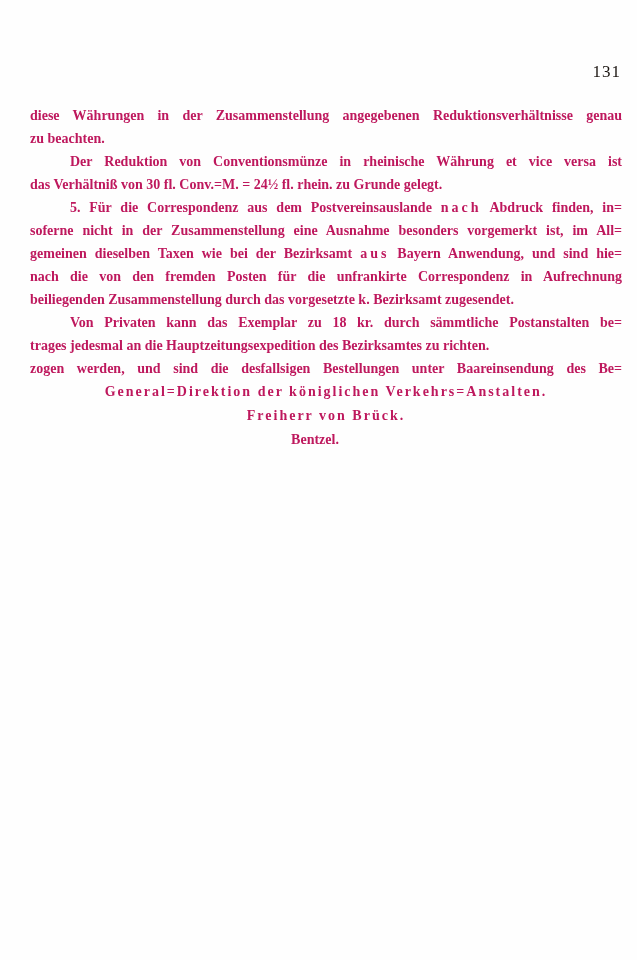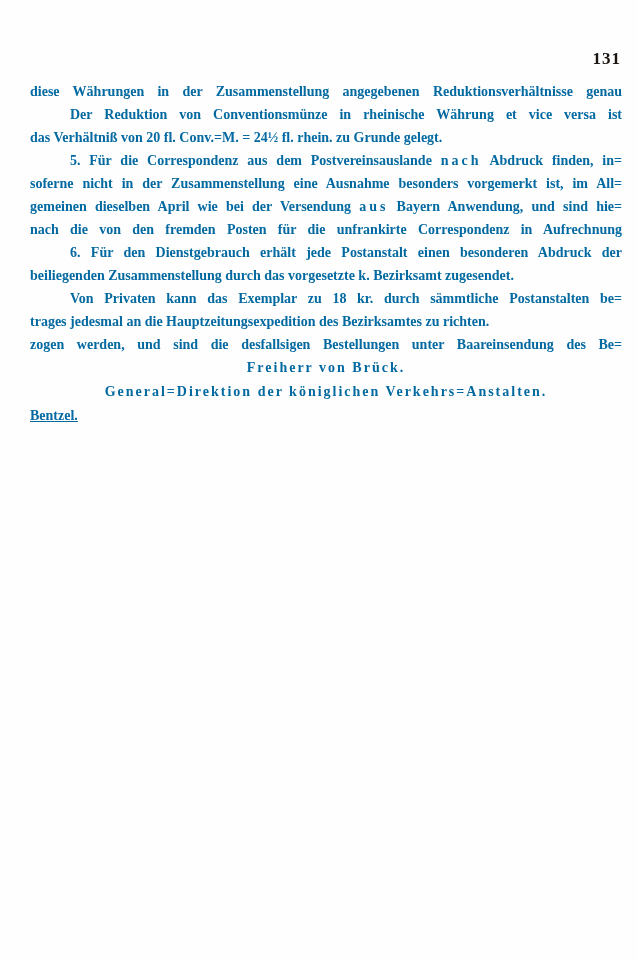--- a/index.html
+++ b/index.html
@@ -10,70 +10,70 @@
   }
   .page {
     position: relative;
     width: 637px; height: 960px;
     background: #fefefe;
     color: #1b1511;
     overflow: hidden;
   }
   .pagenum {
     position: absolute;
-    top: 49px; right: 16px;
+    top: 62px; right: 16px;
     font-size: 17px;
-    font-weight: bold;
+    font-weight: normal;
     letter-spacing: 1px;
   }
   .textblock {
     position: absolute;
-    left: 30px; top: 80px;
+    left: 30px; top: 104px;
     width: 592px;
     font-size: 14px;
     font-weight: bold;
-    color: #0369a1;
+    color: #be185d;
   }
   .line { line-height: 23px; min-height: 23px; white-space: normal; }
   .just { text-align: justify; text-align-last: justify; }
   .ind  { text-indent: 40px; }
   .sperr { letter-spacing: 3px; margin-top: 44px; }
   .closing .line { line-height: 24px; min-height: 24px; }
   .dateline { padding-left: 42px; }
   .authority { text-align: center; letter-spacing: 2px; }
   .signatory { text-align: center; letter-spacing: 2px; }
-  .countersig { text-align: left; padding-right: 22px; text-decoration: underline; }
+  .countersig { text-align: center; padding-right: 22px; }
 </style>
 </head>
 <body>
 
 <div class="page">
 
   <div class="pagenum">131</div>
 
   <div class="textblock">
 
     <div class="line just">diese Währungen in der Zusammenstellung angegebenen Reduktionsverhältnisse genau</div>
+    <div class="line">zu beachten.</div>
 
     <div class="line just ind">Der Reduktion von Conventionsmünze in rheinische Währung et vice versa ist</div>
-    <div class="line">das Verhältniß von 20 fl. Conv.=M. = 24½ fl. rhein. zu Grunde gelegt.</div>
+    <div class="line">das Verhältniß von 30 fl. Conv.=M. = 24½ fl. rhein. zu Grunde gelegt.</div>
 
     <div class="line just ind"><span>5. Für die Correspondenz aus dem Postvereinsauslande</span> <span class="sperr">nach</span> <span>Abdruck finden, in=</span></div>
     <div class="line just">soferne nicht in der Zusammenstellung eine Ausnahme besonders vorgemerkt ist, im All=</div>
-    <div class="line just"><span>gemeinen dieselben April wie bei der Versendung</span> <span class="sperr">aus</span> <span>Bayern Anwendung, und sind hie=</span></div>
+    <div class="line just"><span>gemeinen dieselben Taxen wie bei der Bezirksamt</span> <span class="sperr">aus</span> <span>Bayern Anwendung, und sind hie=</span></div>
     <div class="line just">nach die von den fremden Posten für die unfrankirte Correspondenz in Aufrechnung</div>
 
-    <div class="line just ind">6. Für den Dienstgebrauch erhält jede Postanstalt einen besonderen Abdruck der</div>
     <div class="line">beiliegenden Zusammenstellung durch das vorgesetzte k. Bezirksamt zugesendet.</div>
 
     <div class="line just ind">Von Privaten kann das Exemplar zu 18 kr. durch sämmtliche Postanstalten be=</div>
     <div class="line">trages jedesmal an die Hauptzeitungsexpedition des Bezirksamtes zu richten.</div>
     <div class="line just">zogen werden, und sind die desfallsigen Bestellungen unter Baareinsendung des Be=</div>
 
     <div class="closing">
+      <div class="line authority">General=Direktion der königlichen Verkehrs=Anstalten.</div>
       <div class="line signatory">Freiherr von Brück.</div>
-      <div class="line authority">General=Direktion der königlichen Verkehrs=Anstalten.</div>
       <div class="line countersig">Bentzel.</div>
     </div>
 
   </div>
 
 </div>
 
 </body></html>

